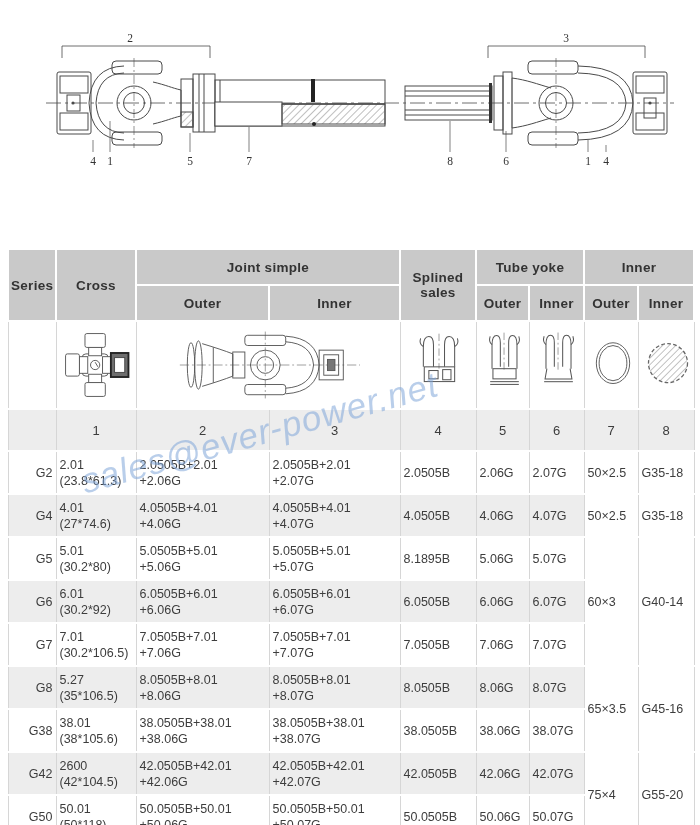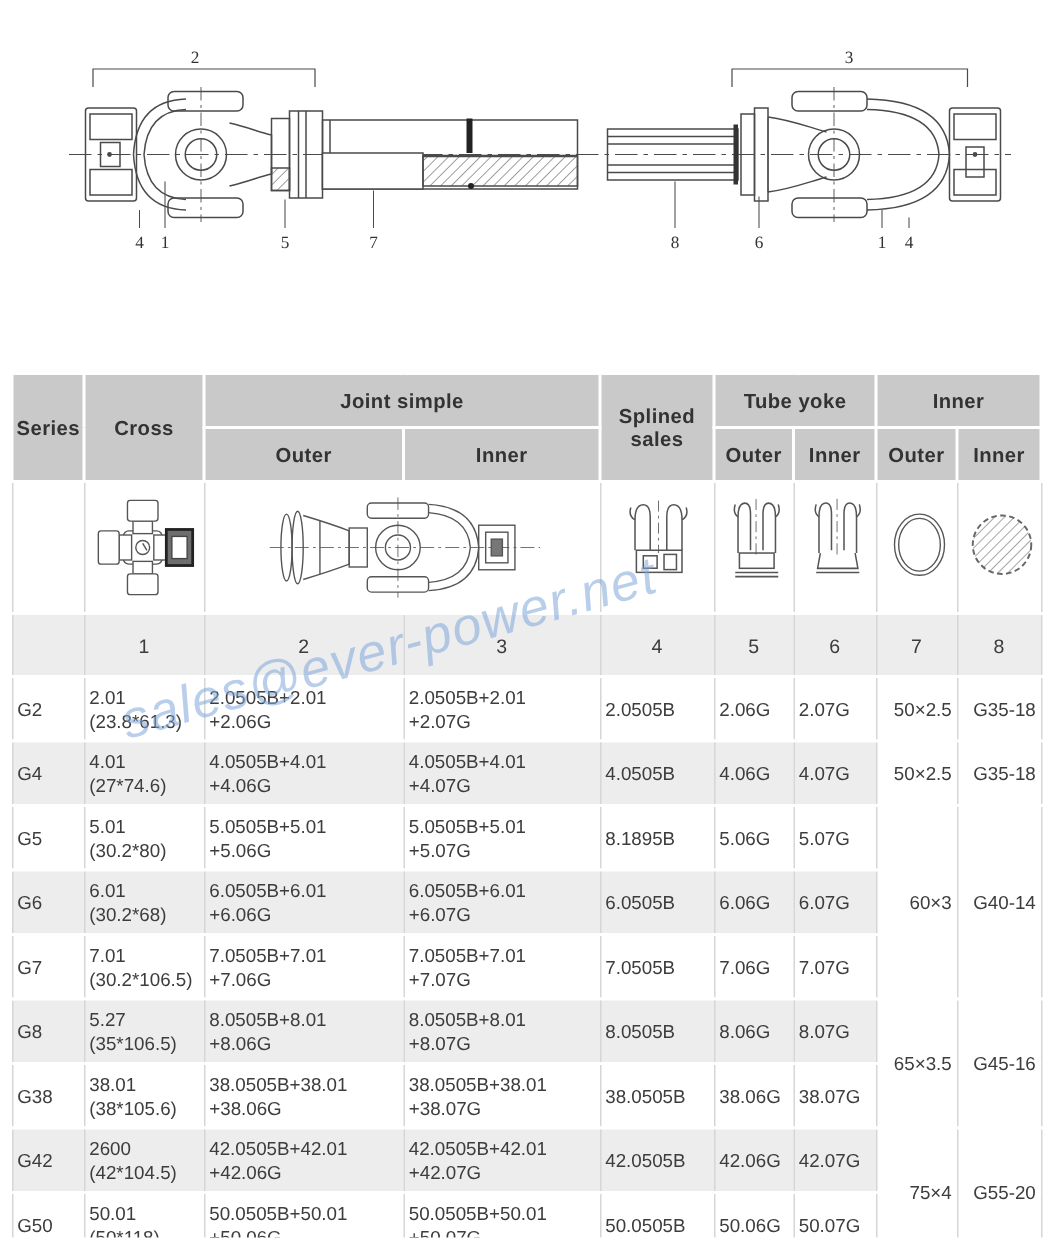--- a/index.html
+++ b/index.html
@@ -22,22 +22,22 @@
     letter-spacing:.3px;
   }
   table.spec td{
     border:1px solid #d6d6d6;border-top:2px solid #fff;border-bottom:2px solid #fff;
     font-size:12.5px;color:#3d3d3d;padding:2px 3px;vertical-align:middle;
   }
   tr.images-row td{height:82px;background:#fff;text-align:center;}
   tr.num-row td{height:36px;background:#ededed;text-align:center;font-size:13px;}
   tr.row-white td{background:#fff;height:37px;}
   tr.row-gray td{background:#ededed;height:37px;}
-  td.tubecol{background:#fff !important;text-align:right;}
-  td.c-series{text-align:left;font-size:13px;}
+  td.tubecol{background:#fff !important;text-align:left;}
+  td.c-series{text-align:right;font-size:13px;}
   td.c-left{text-align:left;padding-left:9px;line-height:1.28;margin-top:29px;}
   td.c-center{}
   svg{display:block;}
   td svg{margin:0 auto;}
 </style>
 </head>
 <body>
 
 <div class="page">
 
@@ -372,21 +372,21 @@
         <td class="c-center">5.06G</td>
         <td class="c-center">5.07G</td>
         <td class="tubecol" rowspan="3">60×3</td>
         <td class="tubecol" rowspan="3">G40-14</td>
       </tr>
 
       <tr class="row-gray">
         <td class="c-series">G6</td>
         <td class="c-left">
             <div>6.01</div>
-            <div>(30.2*68)</div>
+            <div>(30.2*92)</div>
           </td>
         <td class="c-left">
             <div>6.0505B+6.01</div>
             <div>+6.06G</div>
           </td>
         <td class="c-left">
             <div>6.0505B+6.01</div>
             <div>+6.07G</div>
           </td>
         <td class="c-center">6.0505B</td>

